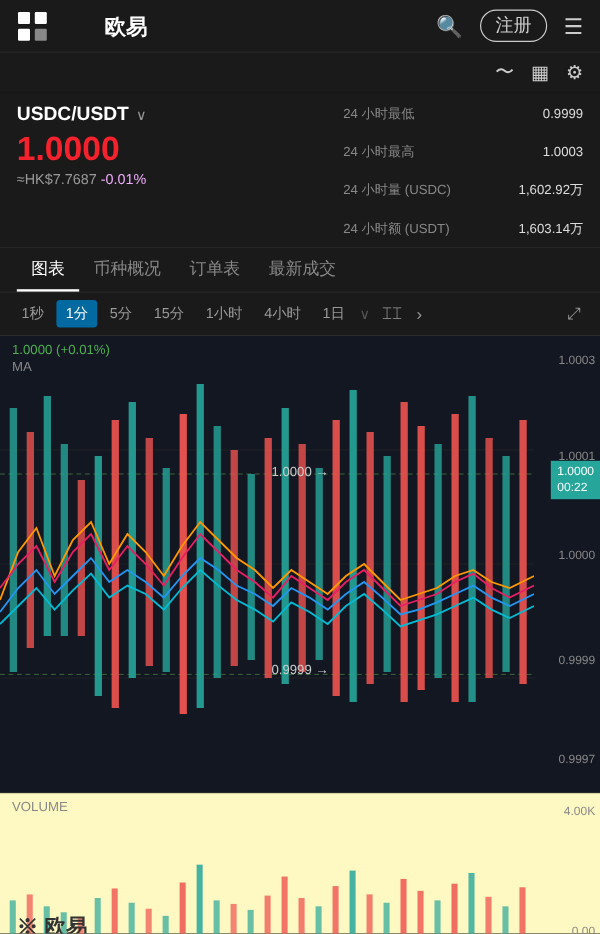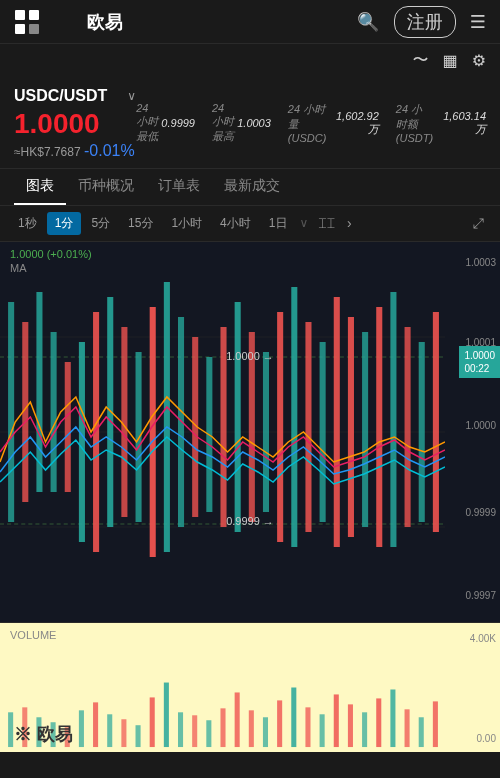--- a/index.html
+++ b/index.html
@@ -45,39 +45,39 @@
     }
     .header-icon {
       color: #ccc;
       font-size: 18px;
       cursor: pointer;
     }
     .register-btn {
       border: 1px solid #ccc;
       border-radius: 14px;
       padding: 3px 12px;
-      font-size: 18px;
+      font-size: 15px;
       color: #ccc;
       cursor: pointer;
     }
 
     
     .price-section {
       display: flex;
       padding: 10px 14px 8px;
       background: #1a1a1a;
       border-bottom: 1px solid #2a2a2a;
     }
     .price-left {
       flex: 1;
     }
     .pair-row {
       display: flex;
       align-items: center;
-      gap: 20px;
+      gap: 6px;
       margin-bottom: 4px;
     }
     .pair-name {
       font-size: 16px;
       font-weight: bold;
       color: #fff;
     }
     .pair-arrow {
       color: #999;
       font-size: 12px;
@@ -87,44 +87,43 @@
       font-weight: bold;
       color: #f5222d;
       line-height: 1.1;
     }
     .price-hkd {
       font-size: 12px;
       color: #999;
       margin-top: 2px;
     }
     .price-change {
-      color: #3b82f6;
-      font-size: 16px;
+      color: #f0abfc;
+      font-size: 12px;
       margin-top: 24px;
     }
     .coin-info {
       font-size: 11px;
       color: #999;
       margin-top: 3px;
       display: flex;
       align-items: center;
       gap: 4px;
     }
     .ext-icon {
       font-size: 11px;
       color: #999;
     }
 
     .price-right {
       display: flex;
-      flex-direction: row;
+      flex-direction: column;
       justify-content: space-around;
       min-width: 200px;
       gap: 17px;
-      font-style: italic;
     }
     .stat-row {
       display: flex;
       justify-content: space-between;
       align-items: center;
     }
     .stat-label {
       font-size: 11px;
       color: #888;
       flex: 1;

